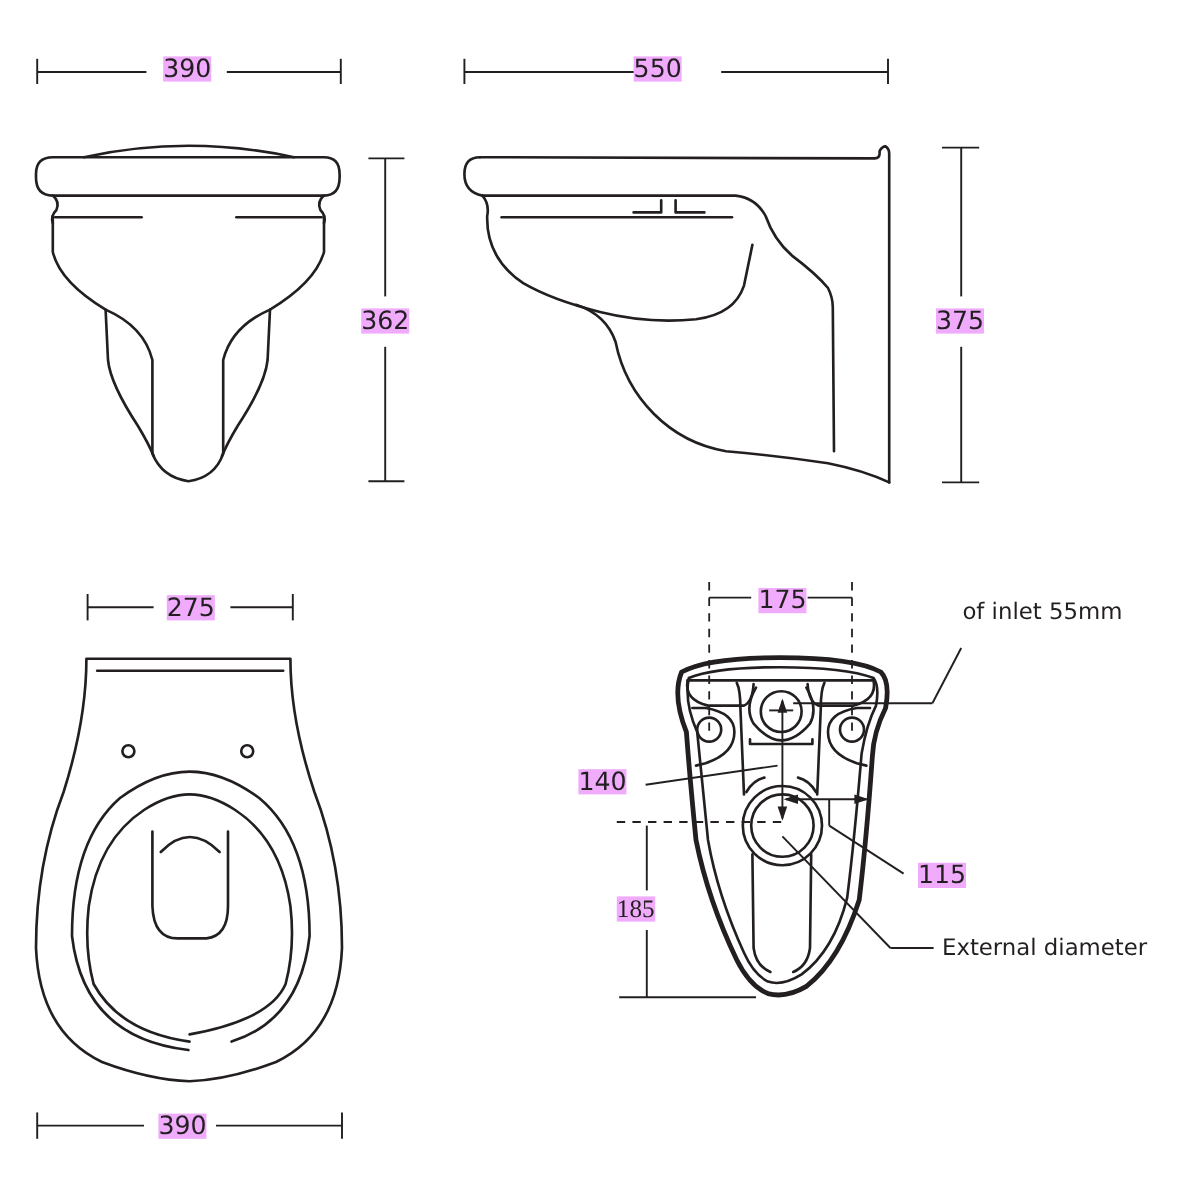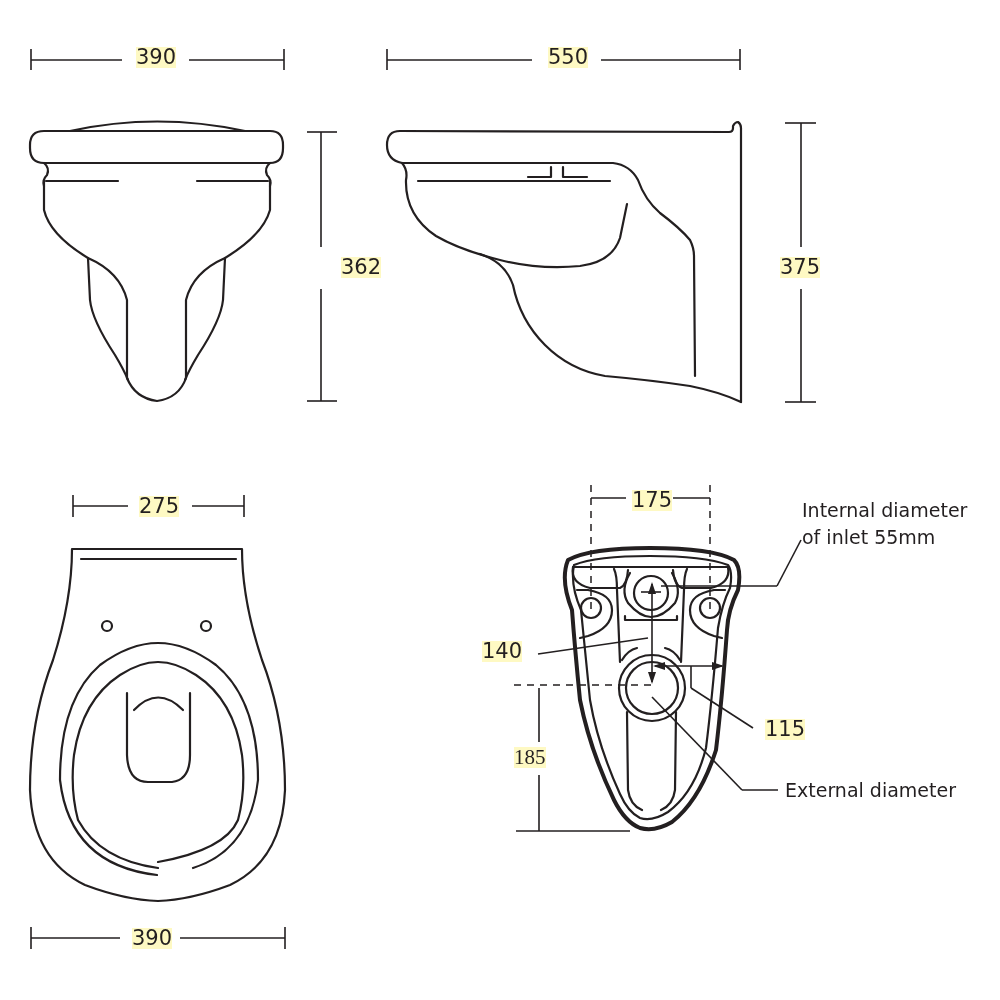--- a/index.html
+++ b/index.html
@@ -2,21 +2,21 @@
 <html><head>
 <meta charset="utf-8">
 <style>
   html, body { margin:0; padding:0; background:#ffffff; }
   body { width:1000px; height:1000px; position:relative; overflow:hidden; font-family:"DejaVu Sans", sans-serif; }
   svg.drawing { position:absolute; left:0; top:0; width:1000px; height:1000px; }
   .ln { fill:none; stroke:#231f20; stroke-width:2.2; stroke-linecap:round; stroke-linejoin:round; }
   .thin { fill:none; stroke:#231f20; stroke-width:1.6; }
   .thick { fill:none; stroke:#231f20; stroke-width:4; stroke-linejoin:round; }
   .dash { fill:none; stroke:#231f20; stroke-width:1.5; stroke-dasharray:7 6; }
-  .lbl { position:absolute; font-family:"DejaVu Sans", sans-serif; color:#231f20; background:#fef9c3; white-space:nowrap; line-height:1; }
+  .lbl { position:absolute; font-family:"DejaVu Sans", sans-serif; color:#231f20; background:#f0abfc; white-space:nowrap; line-height:1; }
   .dim { font-size:21px; }
   .note { font-size:19px; line-height:27px; background:transparent; }
 </style>
 </head>
 <body>
 
 <svg class="drawing" viewBox="0 0 1000 1000" xmlns="http://www.w3.org/2000/svg">
 
   <g>
 
@@ -161,32 +161,31 @@
 
     <line class="thin" x1="661" y1="586" x2="777" y2="586"></line>
     <line class="thin" x1="777" y1="586" x2="801" y2="540"></line>
 
     <line class="thin" x1="652" y1="697" x2="742" y2="790"></line>
     <line class="thin" x1="742" y1="790" x2="778" y2="790"></line>
   </g>
 </svg>
 
 <span class="lbl dim" style="left:136px;top:47px;">390</span>
-<span class="lbl dim" style="left:301px;top:257px;margin-left:40px;">362</span>
+<span class="lbl dim" style="left:301px;top:257px;">362</span>
 
-<span class="lbl dim" style="left:548px;top:47px;">550</span>
+<span class="lbl dim" style="left:528px;top:47px;">550</span>
 <span class="lbl dim" style="left:780px;top:257px;">375</span>
 
 <span class="lbl dim" style="left:139px;top:496px;">275</span>
 <span class="lbl dim" style="left:132px;top:928px;">390</span>
 
 <span class="lbl dim" style="left:632px;top:490px;">175</span>
 <span class="lbl dim" style="left:482px;top:641px;">140</span>
 <span class="lbl dim" style="left:765px;top:719px;">115</span>
 <span class="lbl dim" style="left:514px;top:747px;font-family:Liberation Serif, serif;">185</span>
 
 <div class="lbl note" style="left:802px;top:497px;">
-  <div>Internal diameter</div>
   <div>of inlet 55mm</div>
 </div>
 <div class="lbl note" style="left:785px;top:777px;">
   <div>External diameter</div>
 </div>
 
 </body></html>

